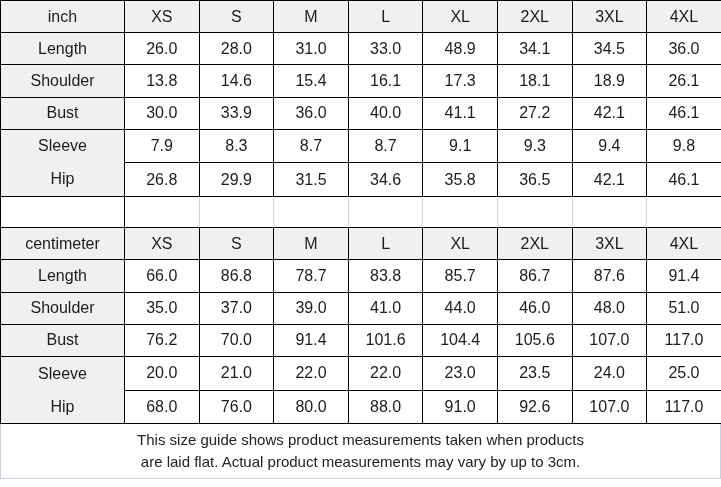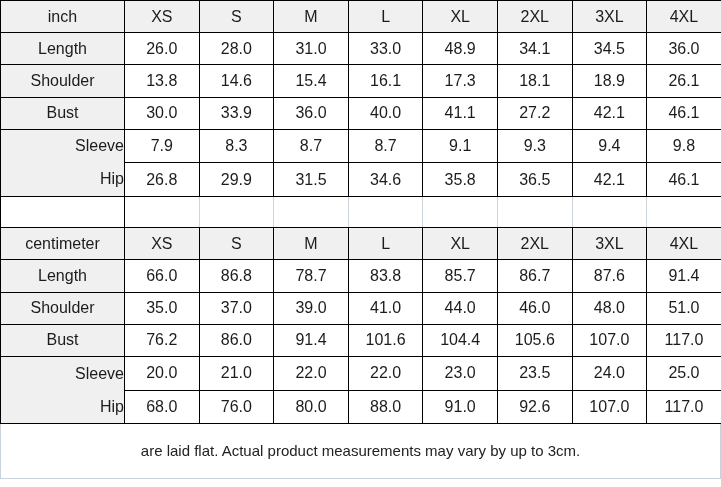--- a/index.html
+++ b/index.html
@@ -31,21 +31,21 @@
   .spacer-row td{background:#ffffff;height:31.5px;}
   .spacer-label{
     border-left:1px solid var(--grid-dark);
     border-right:1px solid var(--grid-dark);
   }
   .spacer-cell{
     border-left:1px solid var(--grid-light);
     border-right:1px solid var(--grid-light);
   }
   .merged-wrap{
-    display:flex;flex-direction:column;height:66px;width:100%;align-items:flex-end;
+    display:flex;flex-direction:column;height:66px;width:100%;
   }
   .merged-wrap > div{
     flex:1;display:flex;align-items:center;justify-content:center;
   }
   .footer{
     height:55px;width:721px;
     border:1px solid var(--footer-border);
     border-top:none;
     display:flex;flex-direction:column;align-items:center;justify-content:center;
     font-size:15px;line-height:1.5;color:#222;
@@ -179,21 +179,21 @@
           <td class="value-cell">39.0</td>
           <td class="value-cell">41.0</td>
           <td class="value-cell">44.0</td>
           <td class="value-cell">46.0</td>
           <td class="value-cell">48.0</td>
           <td class="value-cell">51.0</td>
         </tr>
         <tr class="data-row">
           <td class="label-cell">Bust</td>
           <td class="value-cell">76.2</td>
-          <td class="value-cell">86.0</td>
+          <td class="value-cell">70.0</td>
           <td class="value-cell">91.4</td>
           <td class="value-cell">101.6</td>
           <td class="value-cell">104.4</td>
           <td class="value-cell">105.6</td>
           <td class="value-cell">107.0</td>
           <td class="value-cell">117.0</td>
         </tr>
         <tr class="data-row">
           <td class="label-cell merged" rowspan="2">
             <div class="merged-wrap">
@@ -217,15 +217,16 @@
           <td class="value-cell">88.0</td>
           <td class="value-cell">91.0</td>
           <td class="value-cell">92.6</td>
           <td class="value-cell">107.0</td>
           <td class="value-cell">117.0</td>
         </tr>
       </tbody>
   </table>
 
   <div class="footer">
+    <div>This size guide shows product measurements taken when products</div>
     <div>are laid flat. Actual product measurements may vary by up to 3cm.</div>
   </div>
 </div>
 
 </body></html>

